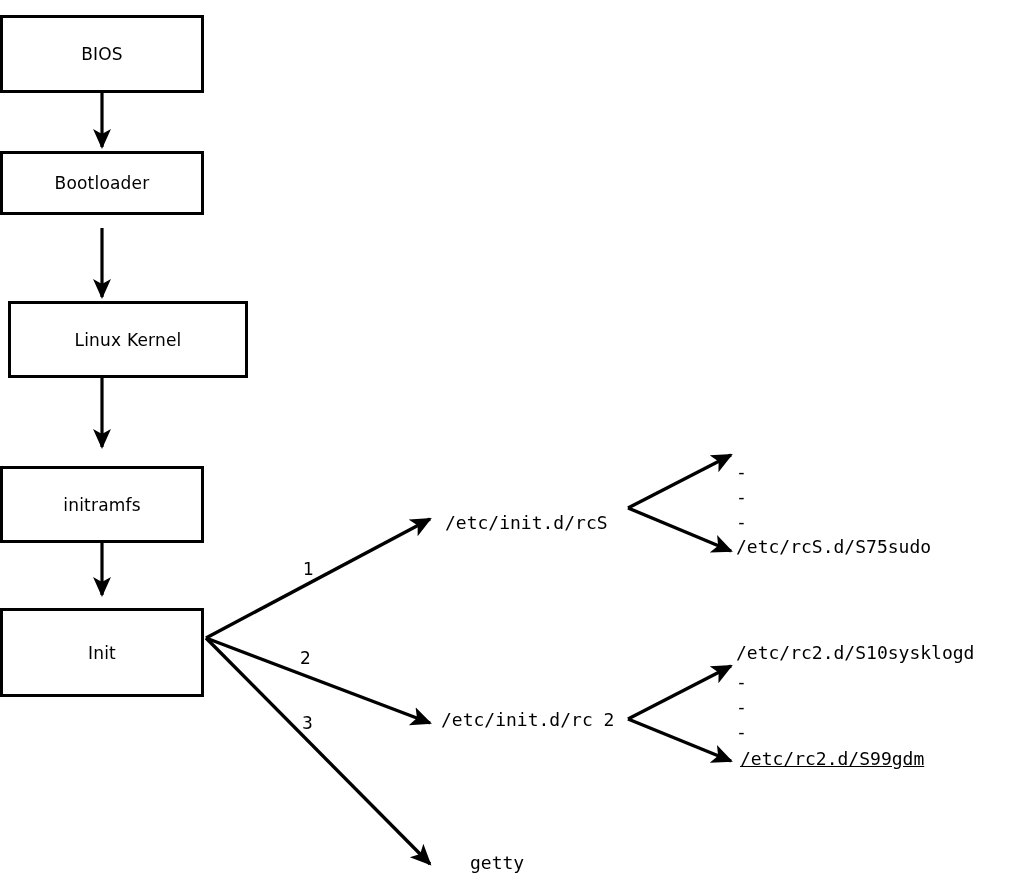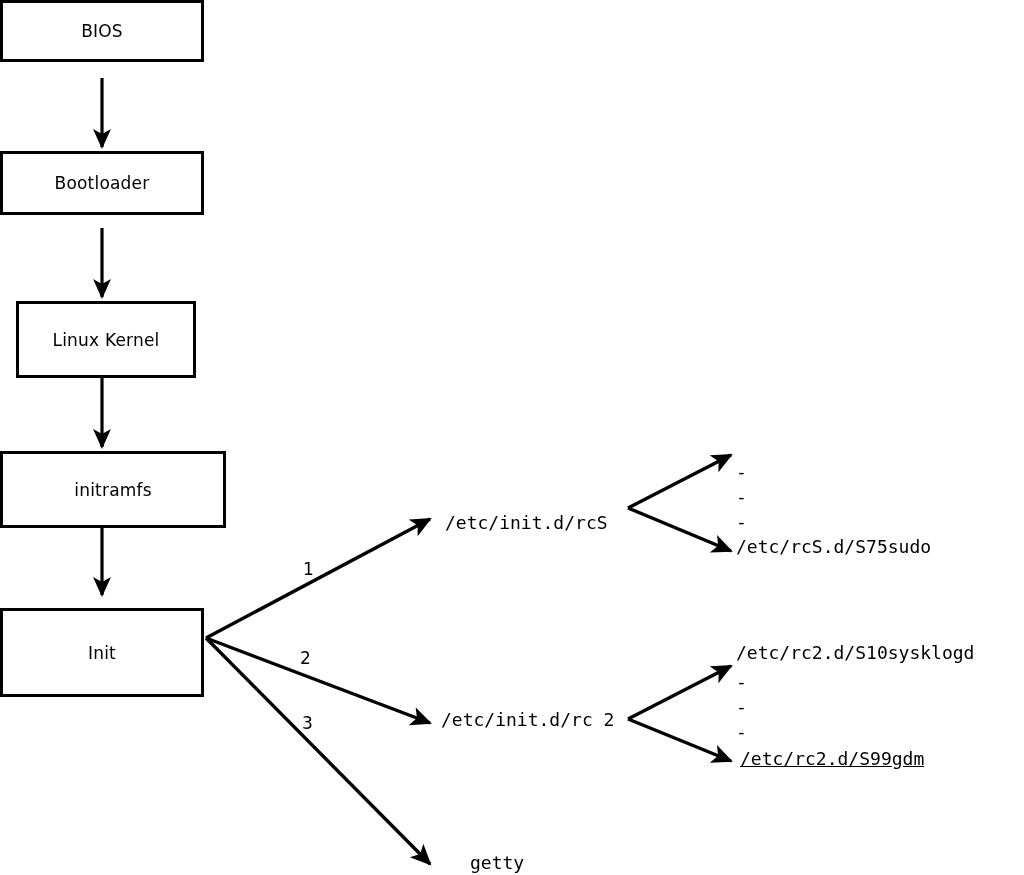--- a/index.html
+++ b/index.html
@@ -97,33 +97,33 @@
       <line x1="628" y1="508" x2="731" y2="455"></line>
       <line x1="628" y1="508" x2="731" y2="551"></line>
     </g>
 
     <g stroke="#000000" stroke-width="3.4" fill="none" marker-end="url(#arrowhead)">
       <line x1="628" y1="719" x2="731" y2="666"></line>
       <line x1="628" y1="719" x2="731" y2="761"></line>
     </g>
   </svg>
 
-  <div class="box" style="left:0px; top:0px; width:204px; height:62px;">
+  <div class="box" style="left:0px; top:15px; width:204px; height:78px;">
     <span class="box-label">BIOS</span>
   </div>
 
   <div class="box" style="left:0px; top:151px; width:204px; height:64px;">
     <span class="box-label">Bootloader</span>
   </div>
 
-  <div class="box" style="left:16px; top:301px; width:180px; height:77px;">
+  <div class="box" style="left:8px; top:301px; width:240px; height:77px;">
     <span class="box-label">Linux Kernel</span>
   </div>
 
-  <div class="box" style="left:0px; top:451px; width:226px; height:77px;align-items:center;">
+  <div class="box" style="left:0px; top:466px; width:204px; height:77px;align-items:center;">
     <span class="box-label">initramfs</span>
   </div>
 
   <div class="box" style="left:0px; top:608px; width:204px; height:89px;">
     <span class="box-label">Init</span>
   </div>
 
 
   <div class="num-label" style="left:303px; top:561px;">1</div>
   <div class="num-label" style="left:300px; top:650px;">2</div>

